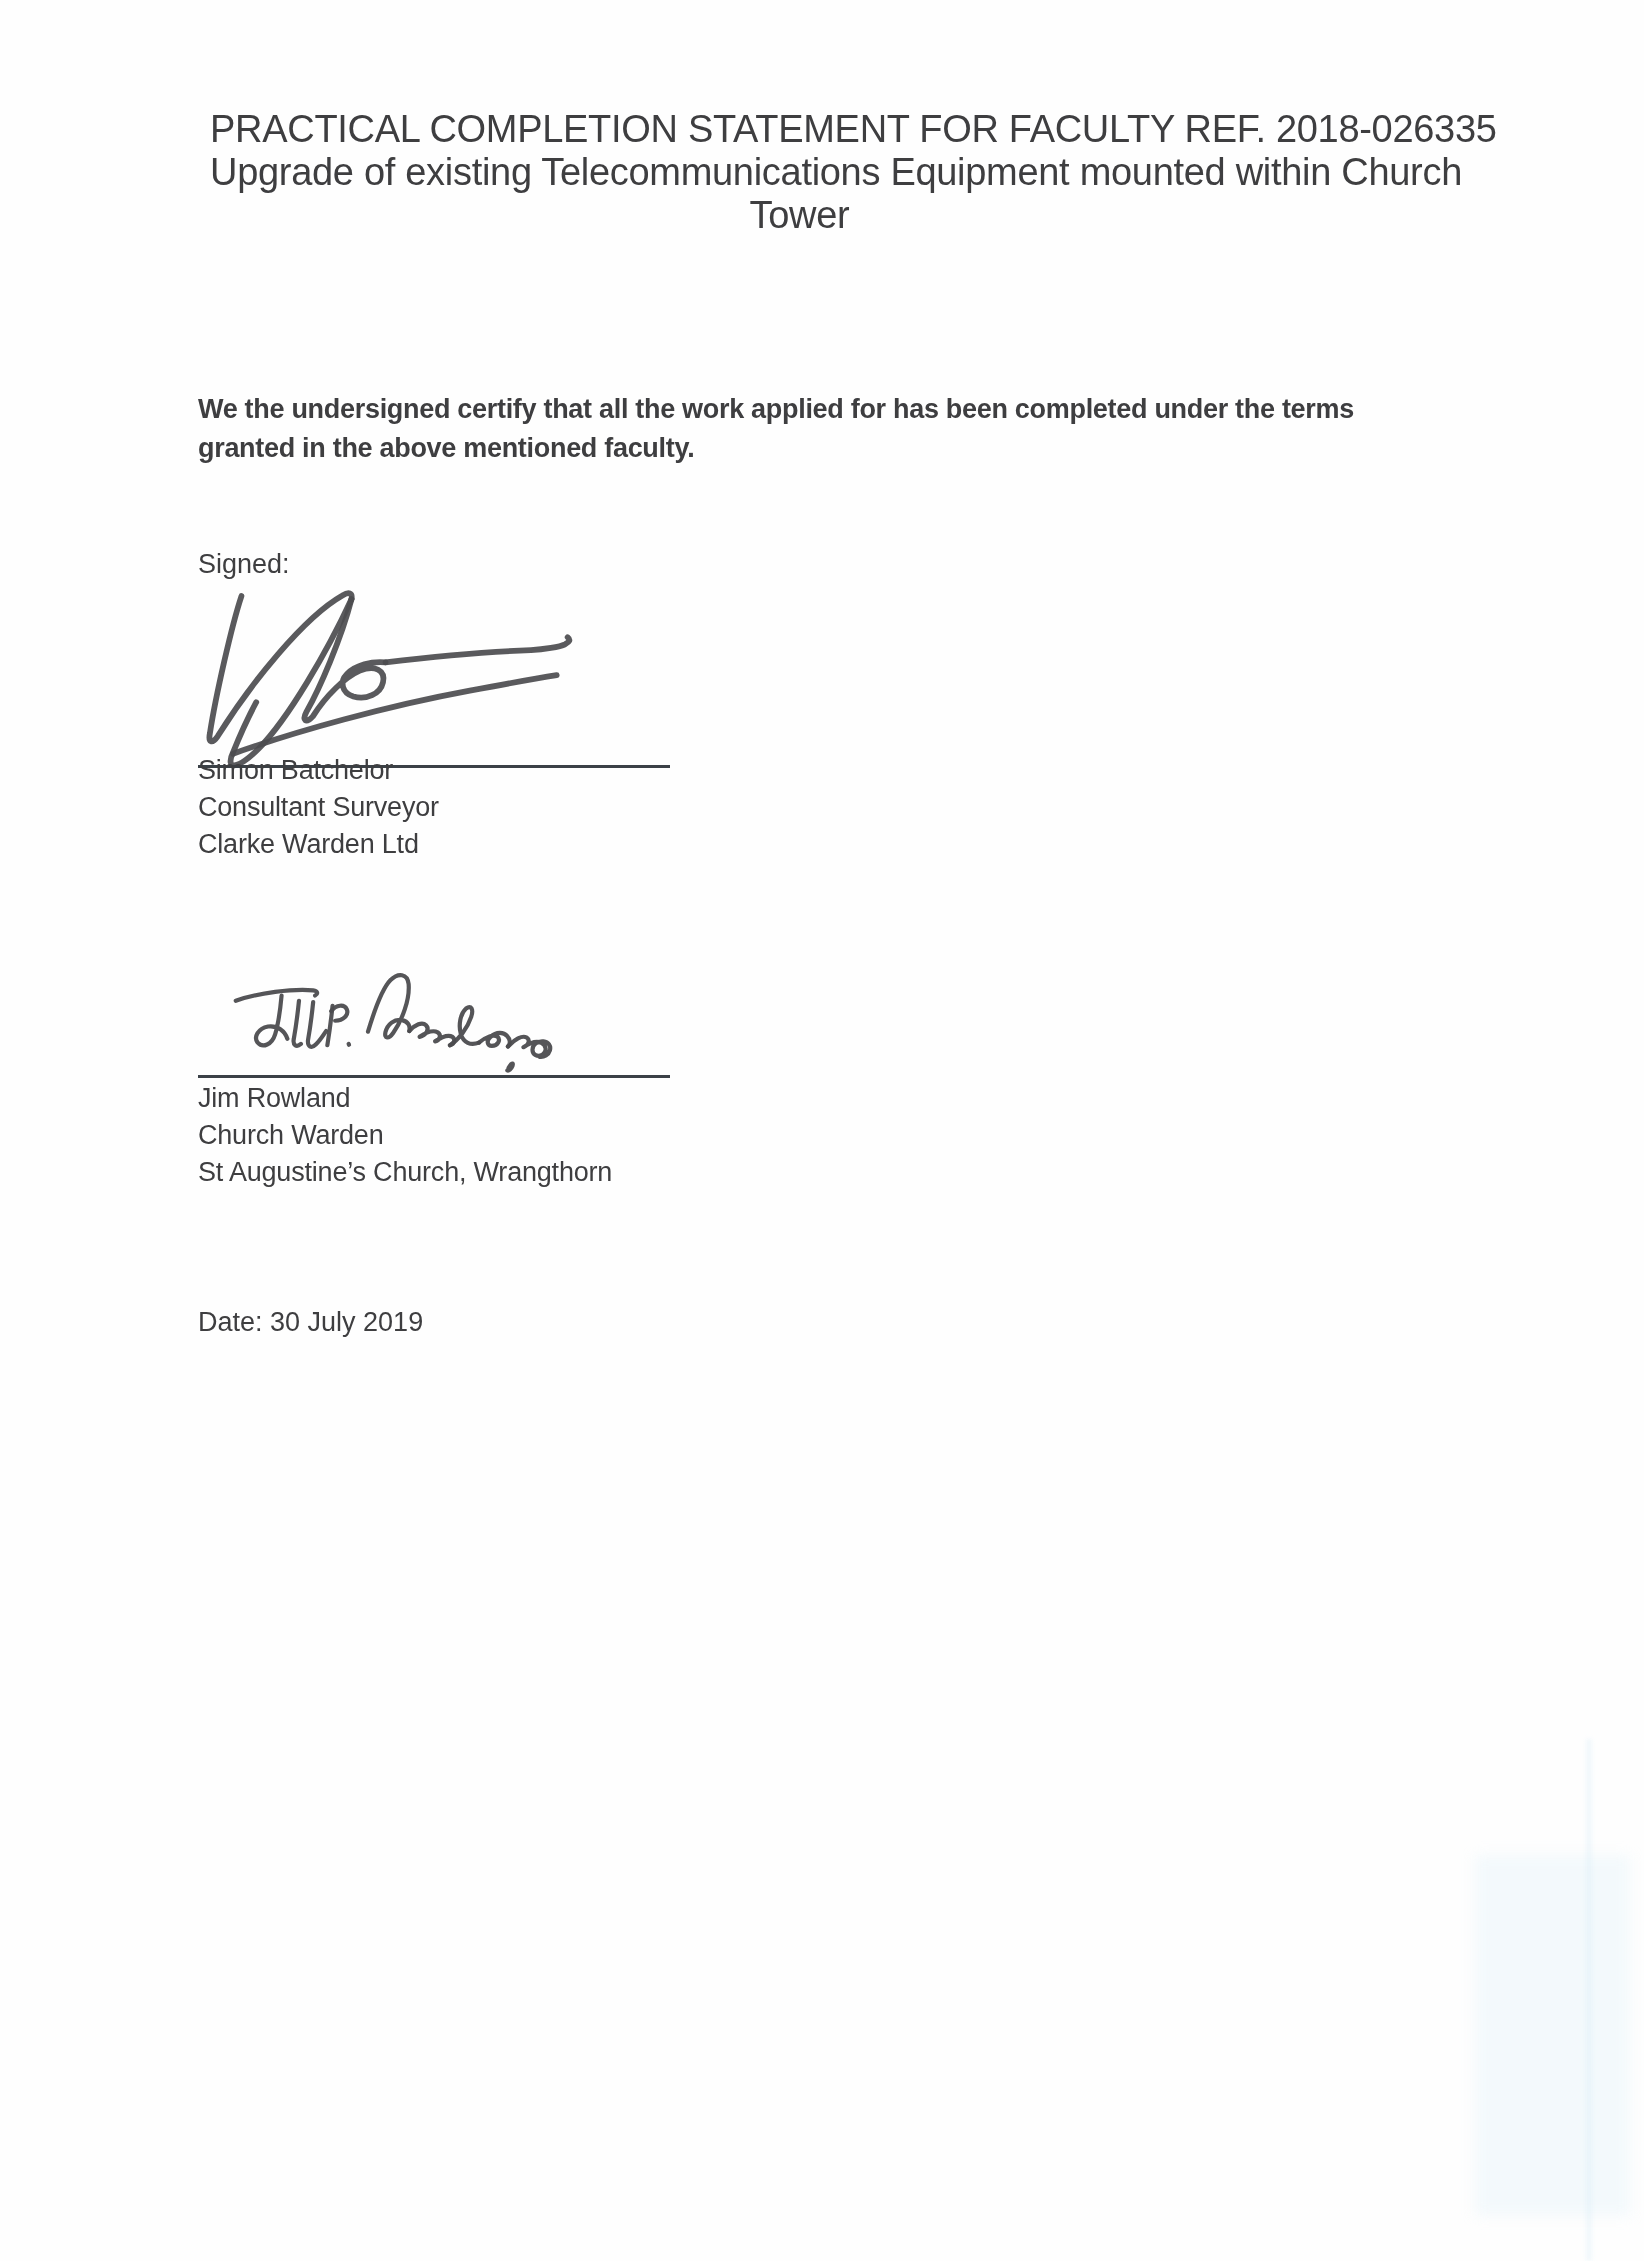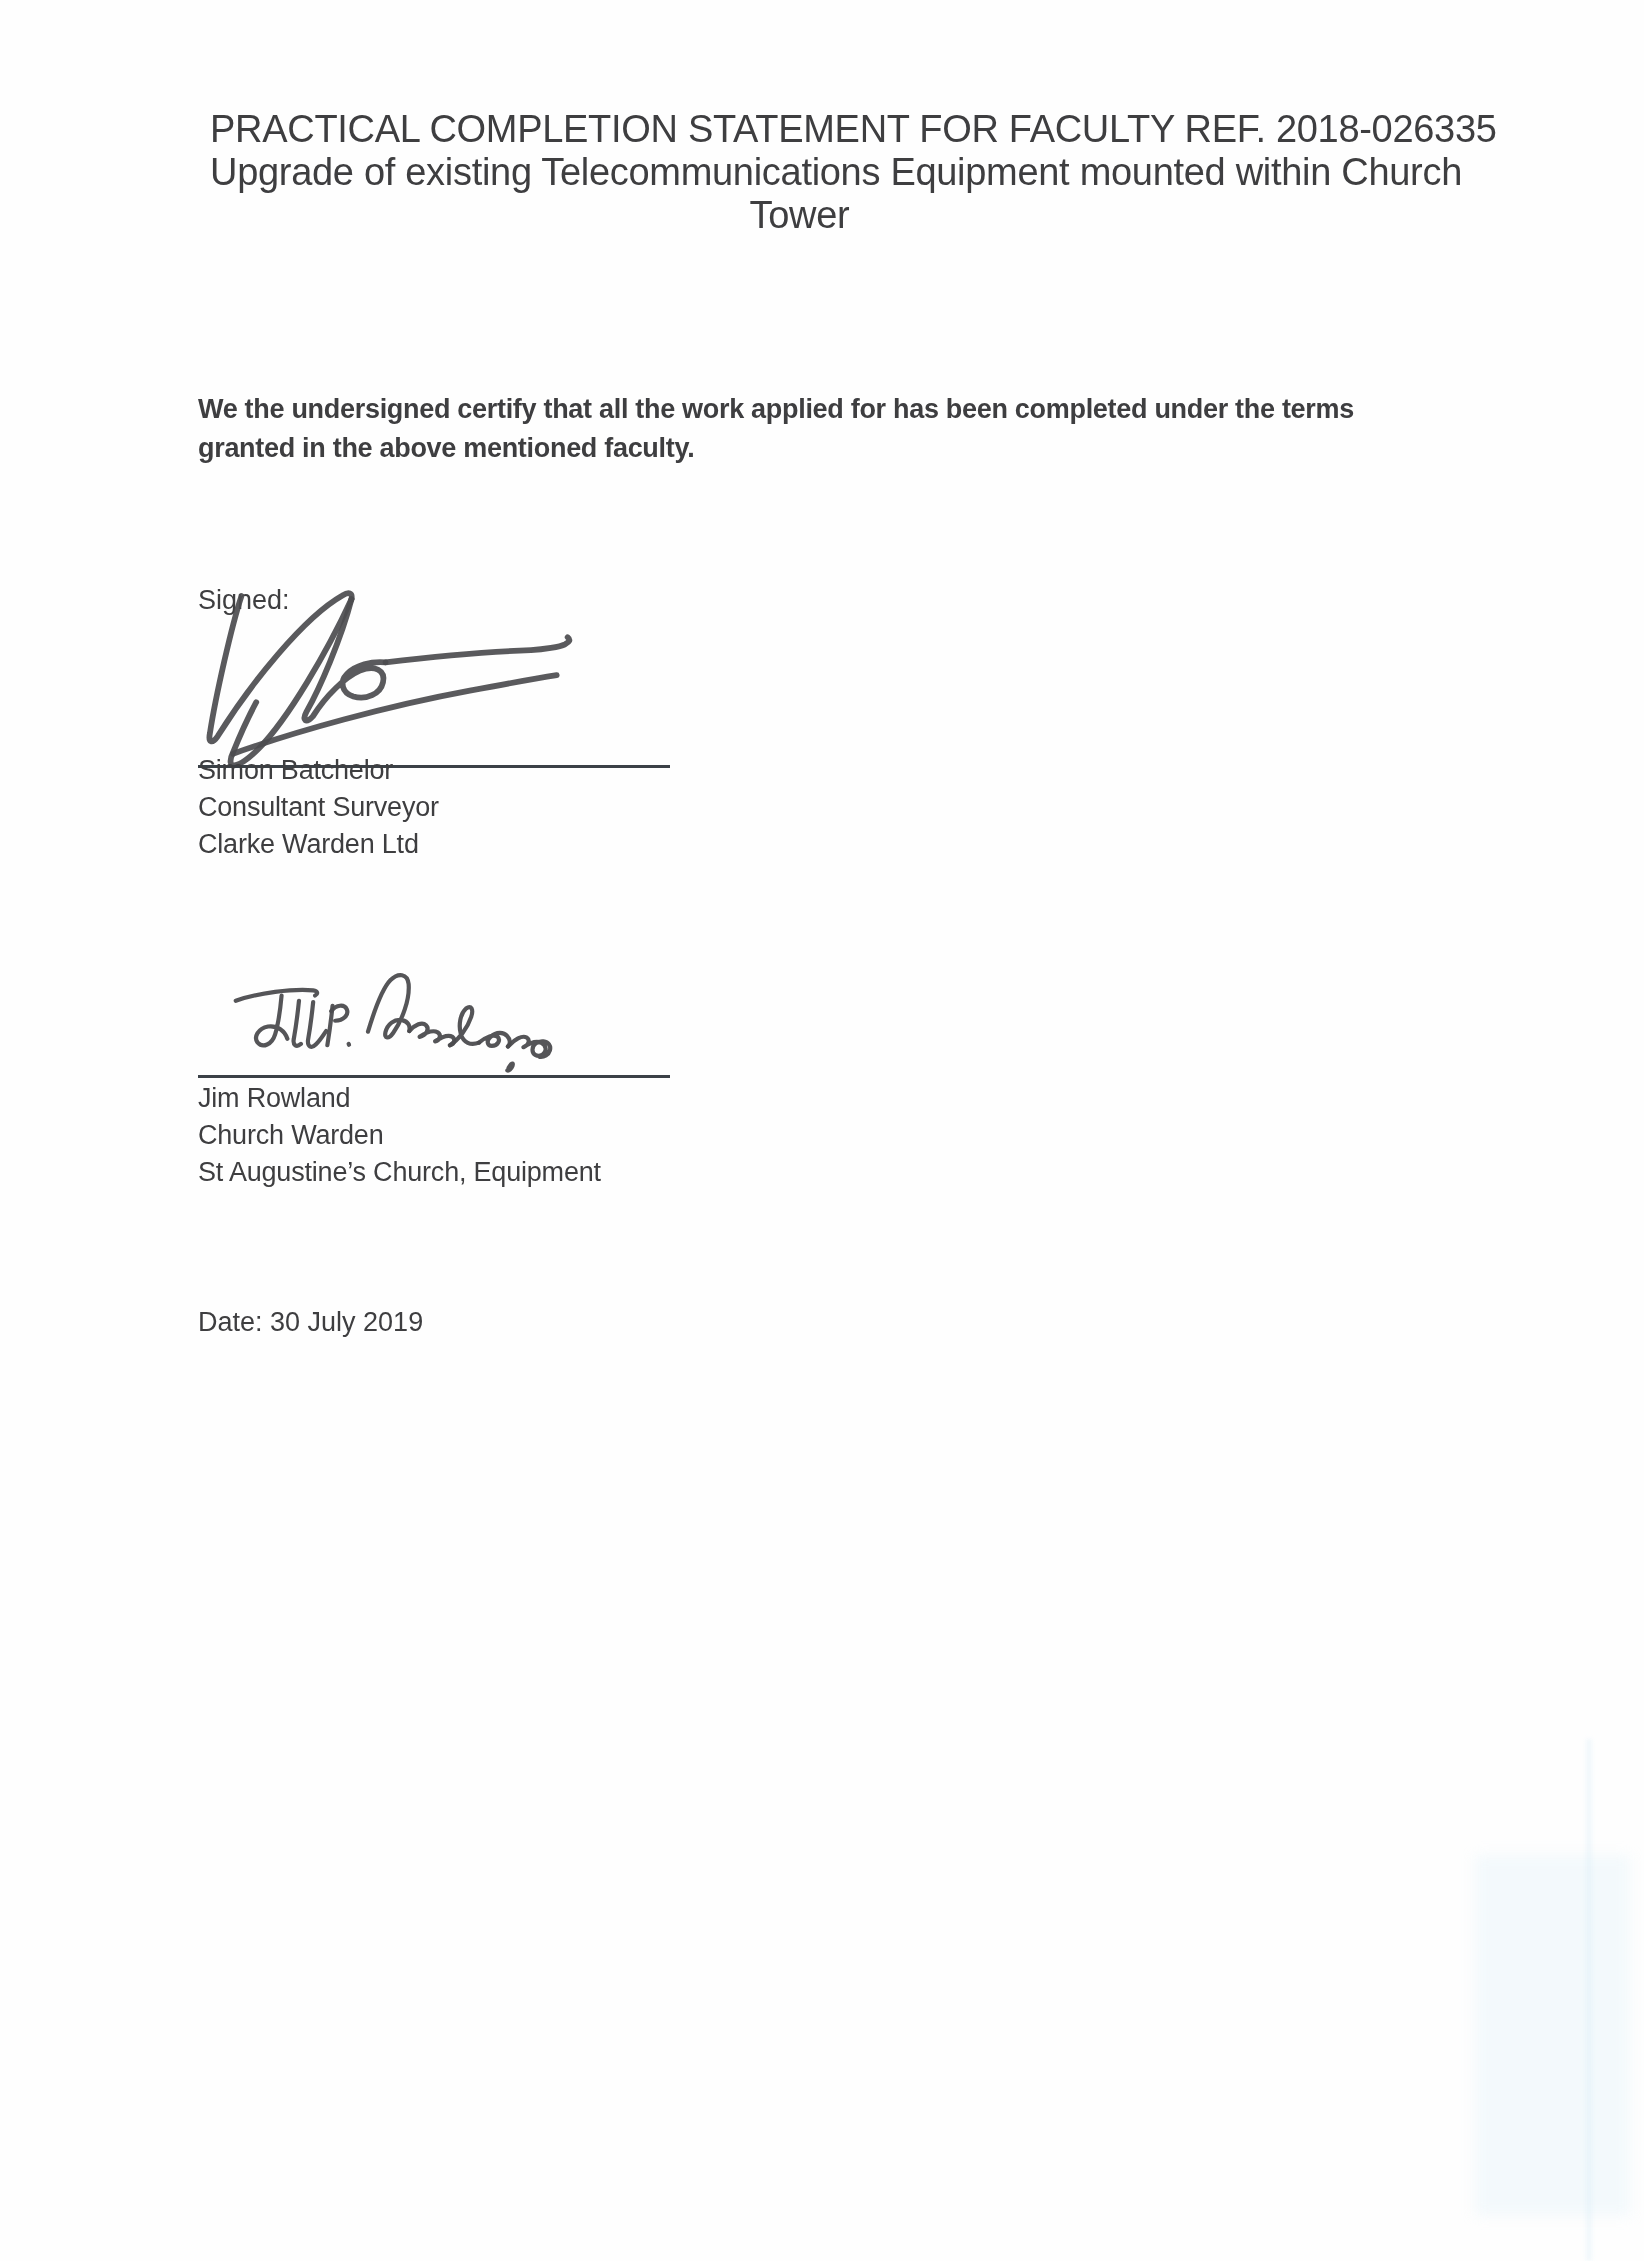--- a/index.html
+++ b/index.html
@@ -35,21 +35,20 @@
     line-height:39px;
     letter-spacing:-0.3px;
     font-weight:bold;
   }
   .body-line{white-space:nowrap;}
   .signed-label{
     position:absolute;
     left:198px; top:545px;
     font-size:27px;
     line-height:39px;
-    margin-top:36px;
   }
   .sig-svg{position:absolute;}
   .sig-svg path{
     stroke:var(--ink);
     fill:none;
     stroke-linecap:round;
     stroke-linejoin:round;
   }
   #sig1{left:180px; top:580px; width:644px; height:193px;}
   #sig1 path{stroke-width:9px; opacity:0.92;}
@@ -141,21 +140,21 @@
     <path d="M403,139 C414,130 426,125 432,130 C437,135 432,144 423,144 C416,144 414,136 421,130 C430,122 441,122 447,129 C452,134 452,141 448,145"></path>
     <path d="M448,145 C458,134 470,127 477,131 C483,135 480,143 472,146 C481,140 492,136 499,139 C508,143 509,153 501,158 C494,162 486,158 486,150 C486,142 494,136 503,137 C511,138 515,144 513,151 C511,158 504,162 497,161"></path>
     <path d="M449,178 C453,171 457,169 455,175 C453,180 449,183 447,182"></path>
   </svg>
 
   <div id="rule2" class="sig-rule"></div>
 
   <div id="names2" class="name-block">
     <div class="name-line">Jim Rowland</div>
     <div class="name-line">Church Warden</div>
-    <div class="name-line">St Augustine’s Church, Equipment</div>
+    <div class="name-line">St Augustine’s Church, Wrangthorn</div>
   </div>
 
   <div class="date-line">Date: 30 July 2019</div>
 
   <div id="artifact-smudge" class="scan-artifact"></div>
   <div id="artifact-streak" class="scan-artifact"></div>
 
 </div>
 
 

